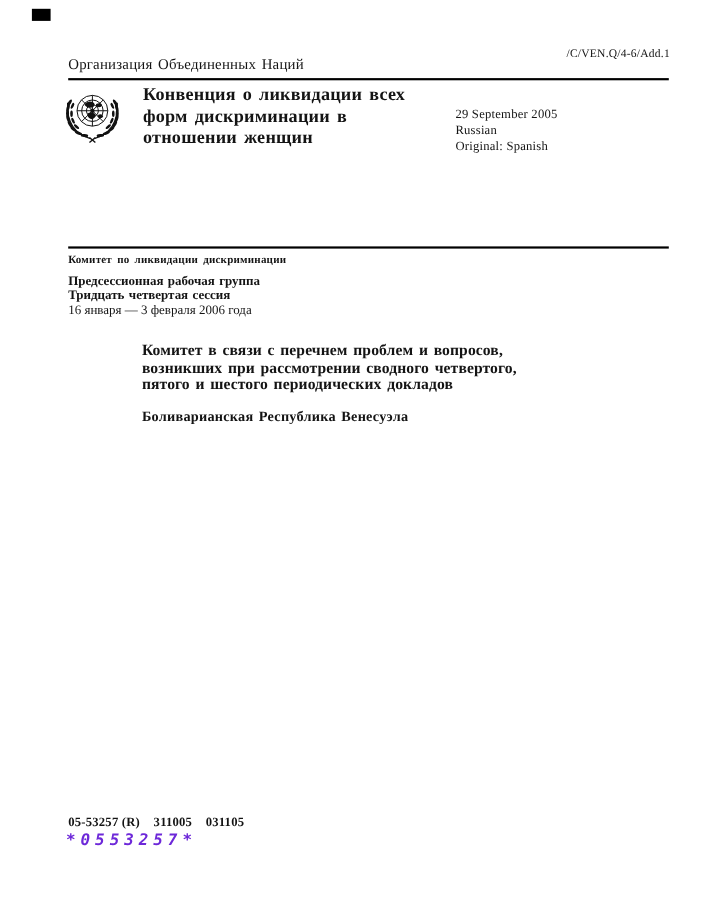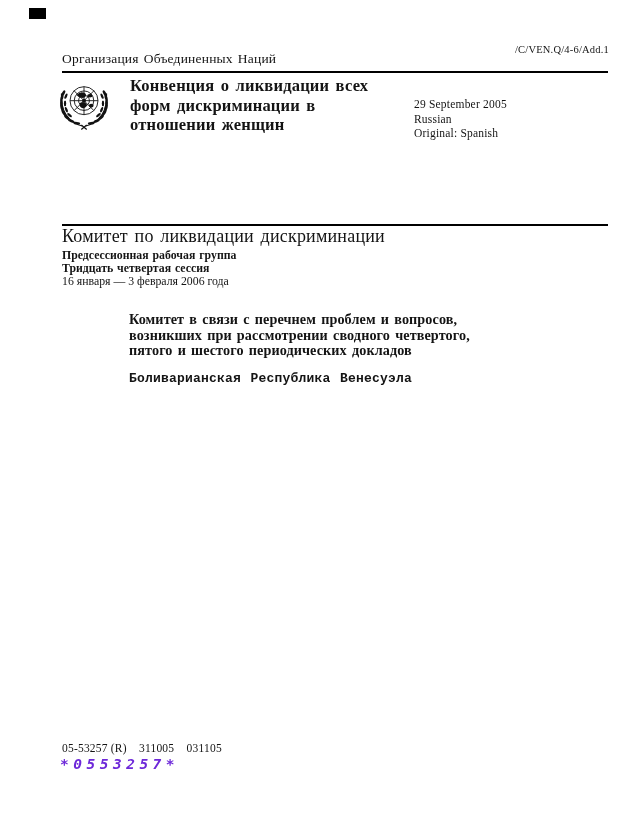--- a/index.html
+++ b/index.html
@@ -25,29 +25,29 @@
   .rule-top{top:71px;}
   .rule-committee{top:224px;}
 
   .emblem{left:55px;top:79px;}
 
   .masthead{left:130px;top:76px;width:310px;font-weight:bold;font-size:16.5px;line-height:19.5px;letter-spacing:0.2px;word-spacing:2px;}
 
   .docinfo{left:414px;top:97px;font-size:11.5px;line-height:14.5px;letter-spacing:0.2px;}
 
   .committee{left:62px;top:229px;}
-  .committee-name{font-weight:normal;font-size:18px;line-height:15.5px;word-spacing:2px;letter-spacing:0.2px;}
+  .committee-name{font-weight:bold;font-size:10px;line-height:15.5px;word-spacing:2px;letter-spacing:0.2px;}
   .committee-sub{font-weight:bold;font-size:11.8px;line-height:13px;margin-top:0;word-spacing:1px;}
   .wg{margin-top:4px;}
   .committee-dates{font-size:11.8px;line-height:13px;margin-top:0.5px;}
 
   .report-title{left:129px;top:312px;width:380px;font-weight:bold;font-size:14.2px;line-height:15.6px;letter-spacing:0.1px;word-spacing:1.5px;}
-  .report-country{left:129px;top:371px;font-weight:bold;font-size:13px;letter-spacing:0.2px;word-spacing:1.5px;font-family:Liberation Mono, monospace;}
+  .report-country{left:129px;top:371px;font-weight:bold;font-size:13px;letter-spacing:0.2px;word-spacing:1.5px;}
 
-  .footer-ref{left:62px;top:742px;font-size:11.5px;white-space:pre;letter-spacing:0.2px;}
+  .footer-ref{left:62px;top:742px;font-size:11.5px;white-space:pre;letter-spacing:0.2px;font-weight:bold;}
   .footer-barcode{
     left:60px;top:756px;
     font-family:"DejaVu Sans Mono", monospace;
     font-weight:bold;font-style:italic;
     font-size:14.5px;letter-spacing:4.5px;
     color:#6d28d9;
   }
 </style>
 </head>
 <body>

